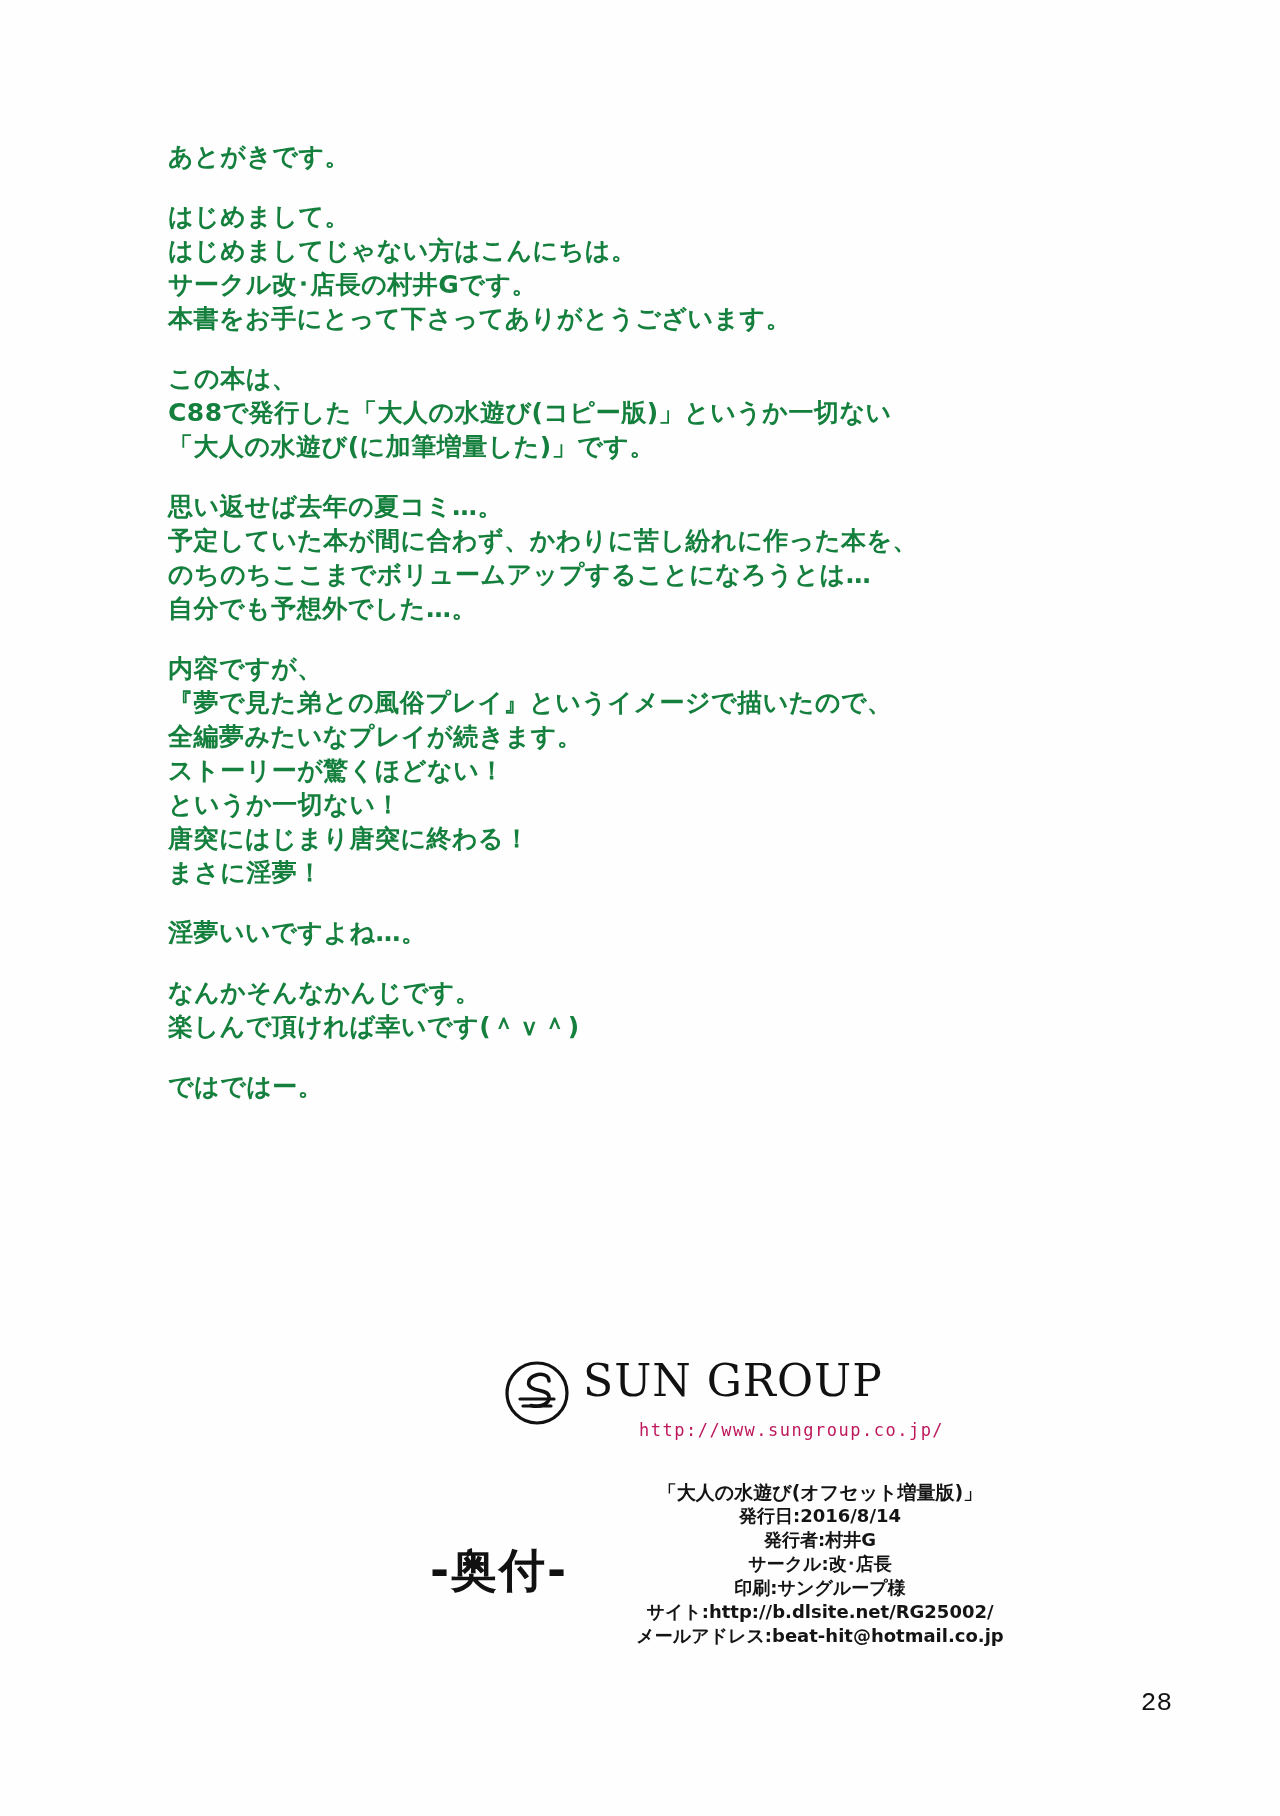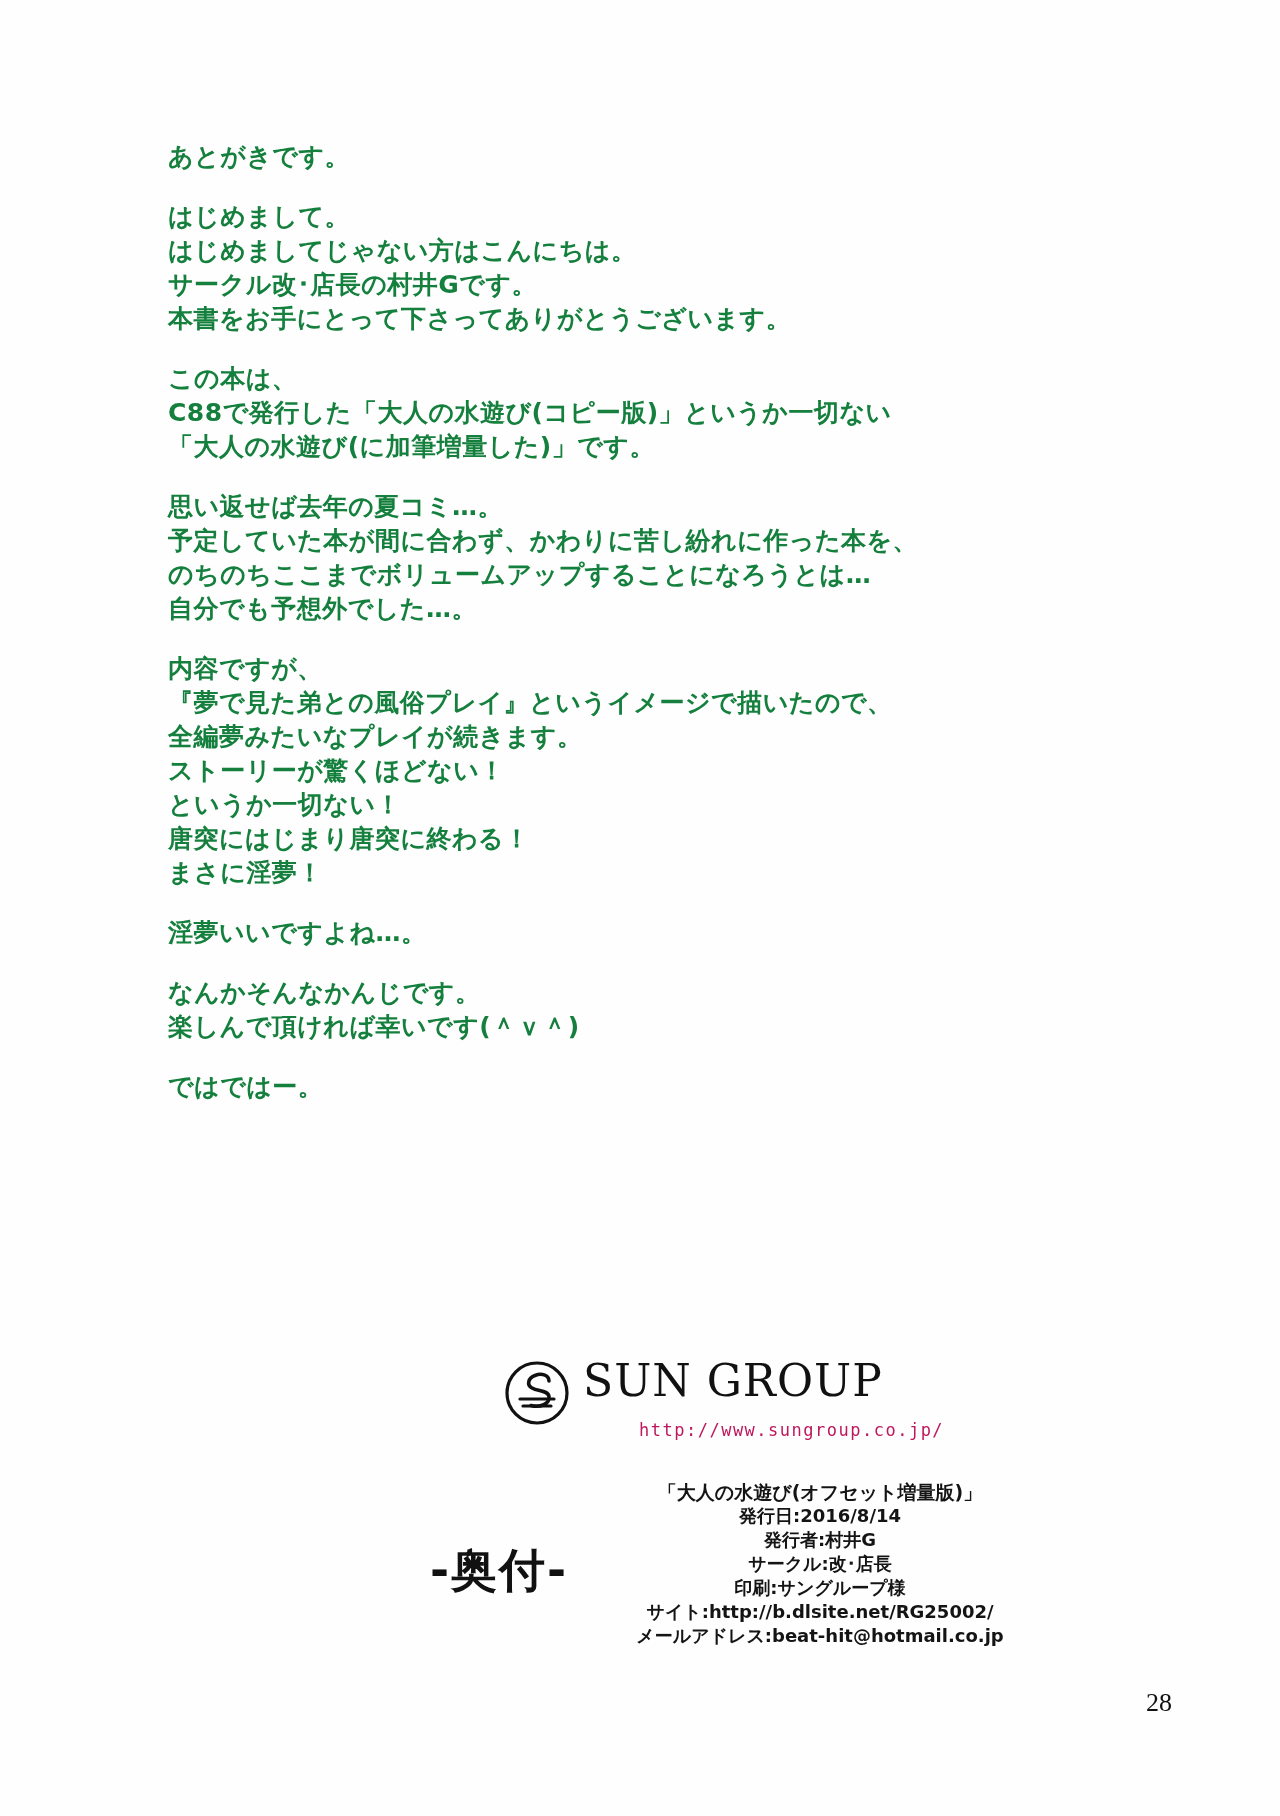--- a/index.html
+++ b/index.html
@@ -104,21 +104,21 @@
   }
   .colophon .cl.first {
     font-size: 19px;
   }
 
   
   .page-number {
     position: absolute;
     right: 108px;
     top: 1688px;
-    font-family: Liberation Serif, serif;
+    font-family: Liberation Mono, monospace;
     font-size: 26px;
     color: #111;
   }
 </style>
 </head>
 <body>
 
 <div class="page">
 
   <div class="afterword">

